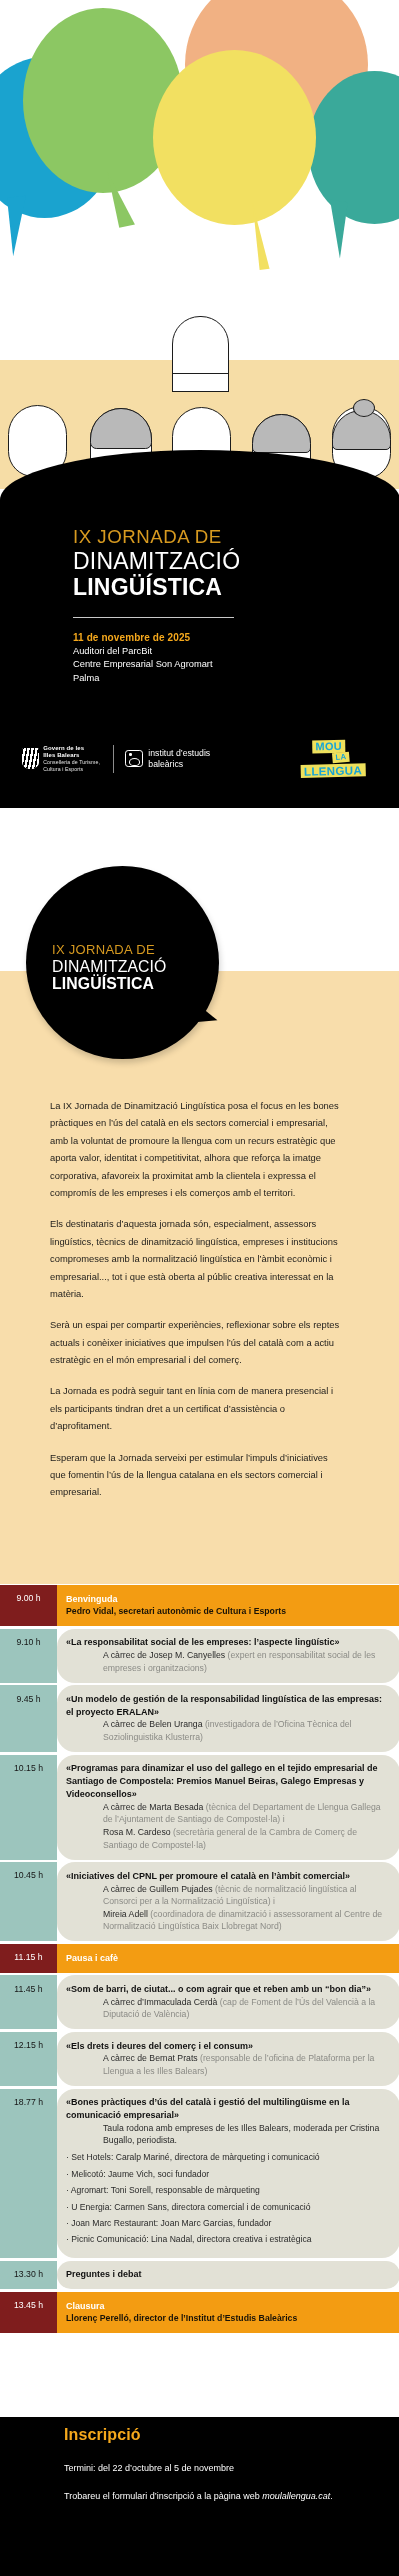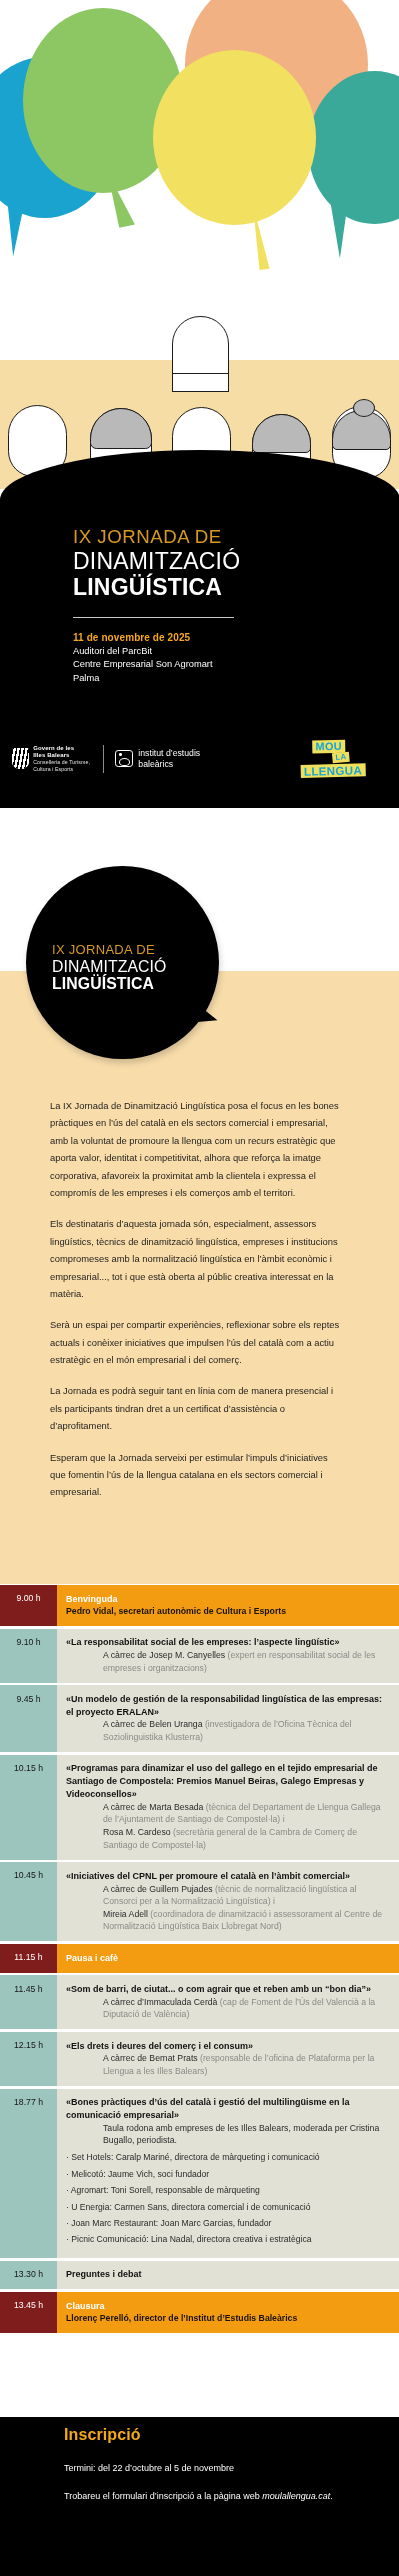--- a/index.html
+++ b/index.html
@@ -108,21 +108,21 @@
   }
 
   
   .logos {
     position: absolute;
     left: 0; top: 733px;
     width: 400px;
     height: 51px;
     display: flex;
     align-items: center;
-    padding-left: 12px;
+    padding-left: 22px;
     gap: 0;
     justify-content: space-between;
   }
   .logo-gov { display: flex; align-items: center; gap: 4.5px; }
   .shield {
     width: 16.7px; height: 21px;
     background: #ffffff;
     border-radius: 1.3px 1.3px 7.7px 7.7px;
     position: relative;
     overflow: hidden;
@@ -245,21 +245,21 @@
     flex: 1 1 auto;
     padding: 7.7px 14px 8.4px 9px;
   }
   
   .row.hl .time { background: #7f1d1d; color: #ffffff; }
   .row.hl .cell { background: #f39c12; }
   .row.hl .cell .ttl { color: #ffffff; font-weight: 700; font-size: 9px; line-height: 1.4; }
   .row.hl .cell .sub { color: #191307; font-weight: 700; font-size: 8.7px; line-height: 1.42; }
   
   .row.rg .time { background: #9cc5bd; color: #151515; }
-  .row.rg .cell { background: #e2e1d6; }
+  .row.rg .cell { background: #e2e1d6; border-radius: 18px; }
   .row.rg .cell .ttl { color: #111111; font-weight: 700; font-size: 9px; line-height: 1.42; }
   .row.rg .cell .sub { color: #2a2a2a; font-weight: 400; font-size: 8.7px; line-height: 1.45; margin-left: 37px; }
   .row .cell .muted { color: #8b8b86; }
   .row .cell .bullets { margin-top: 4.5px; }
   .row .cell .bullets div { font-size: 8.6px; line-height: 1.45; color: #2a2a2a; margin-bottom: 3.9px; }
 
   
   .registration {
     position: absolute;
     left: 0; top: 2417px;

